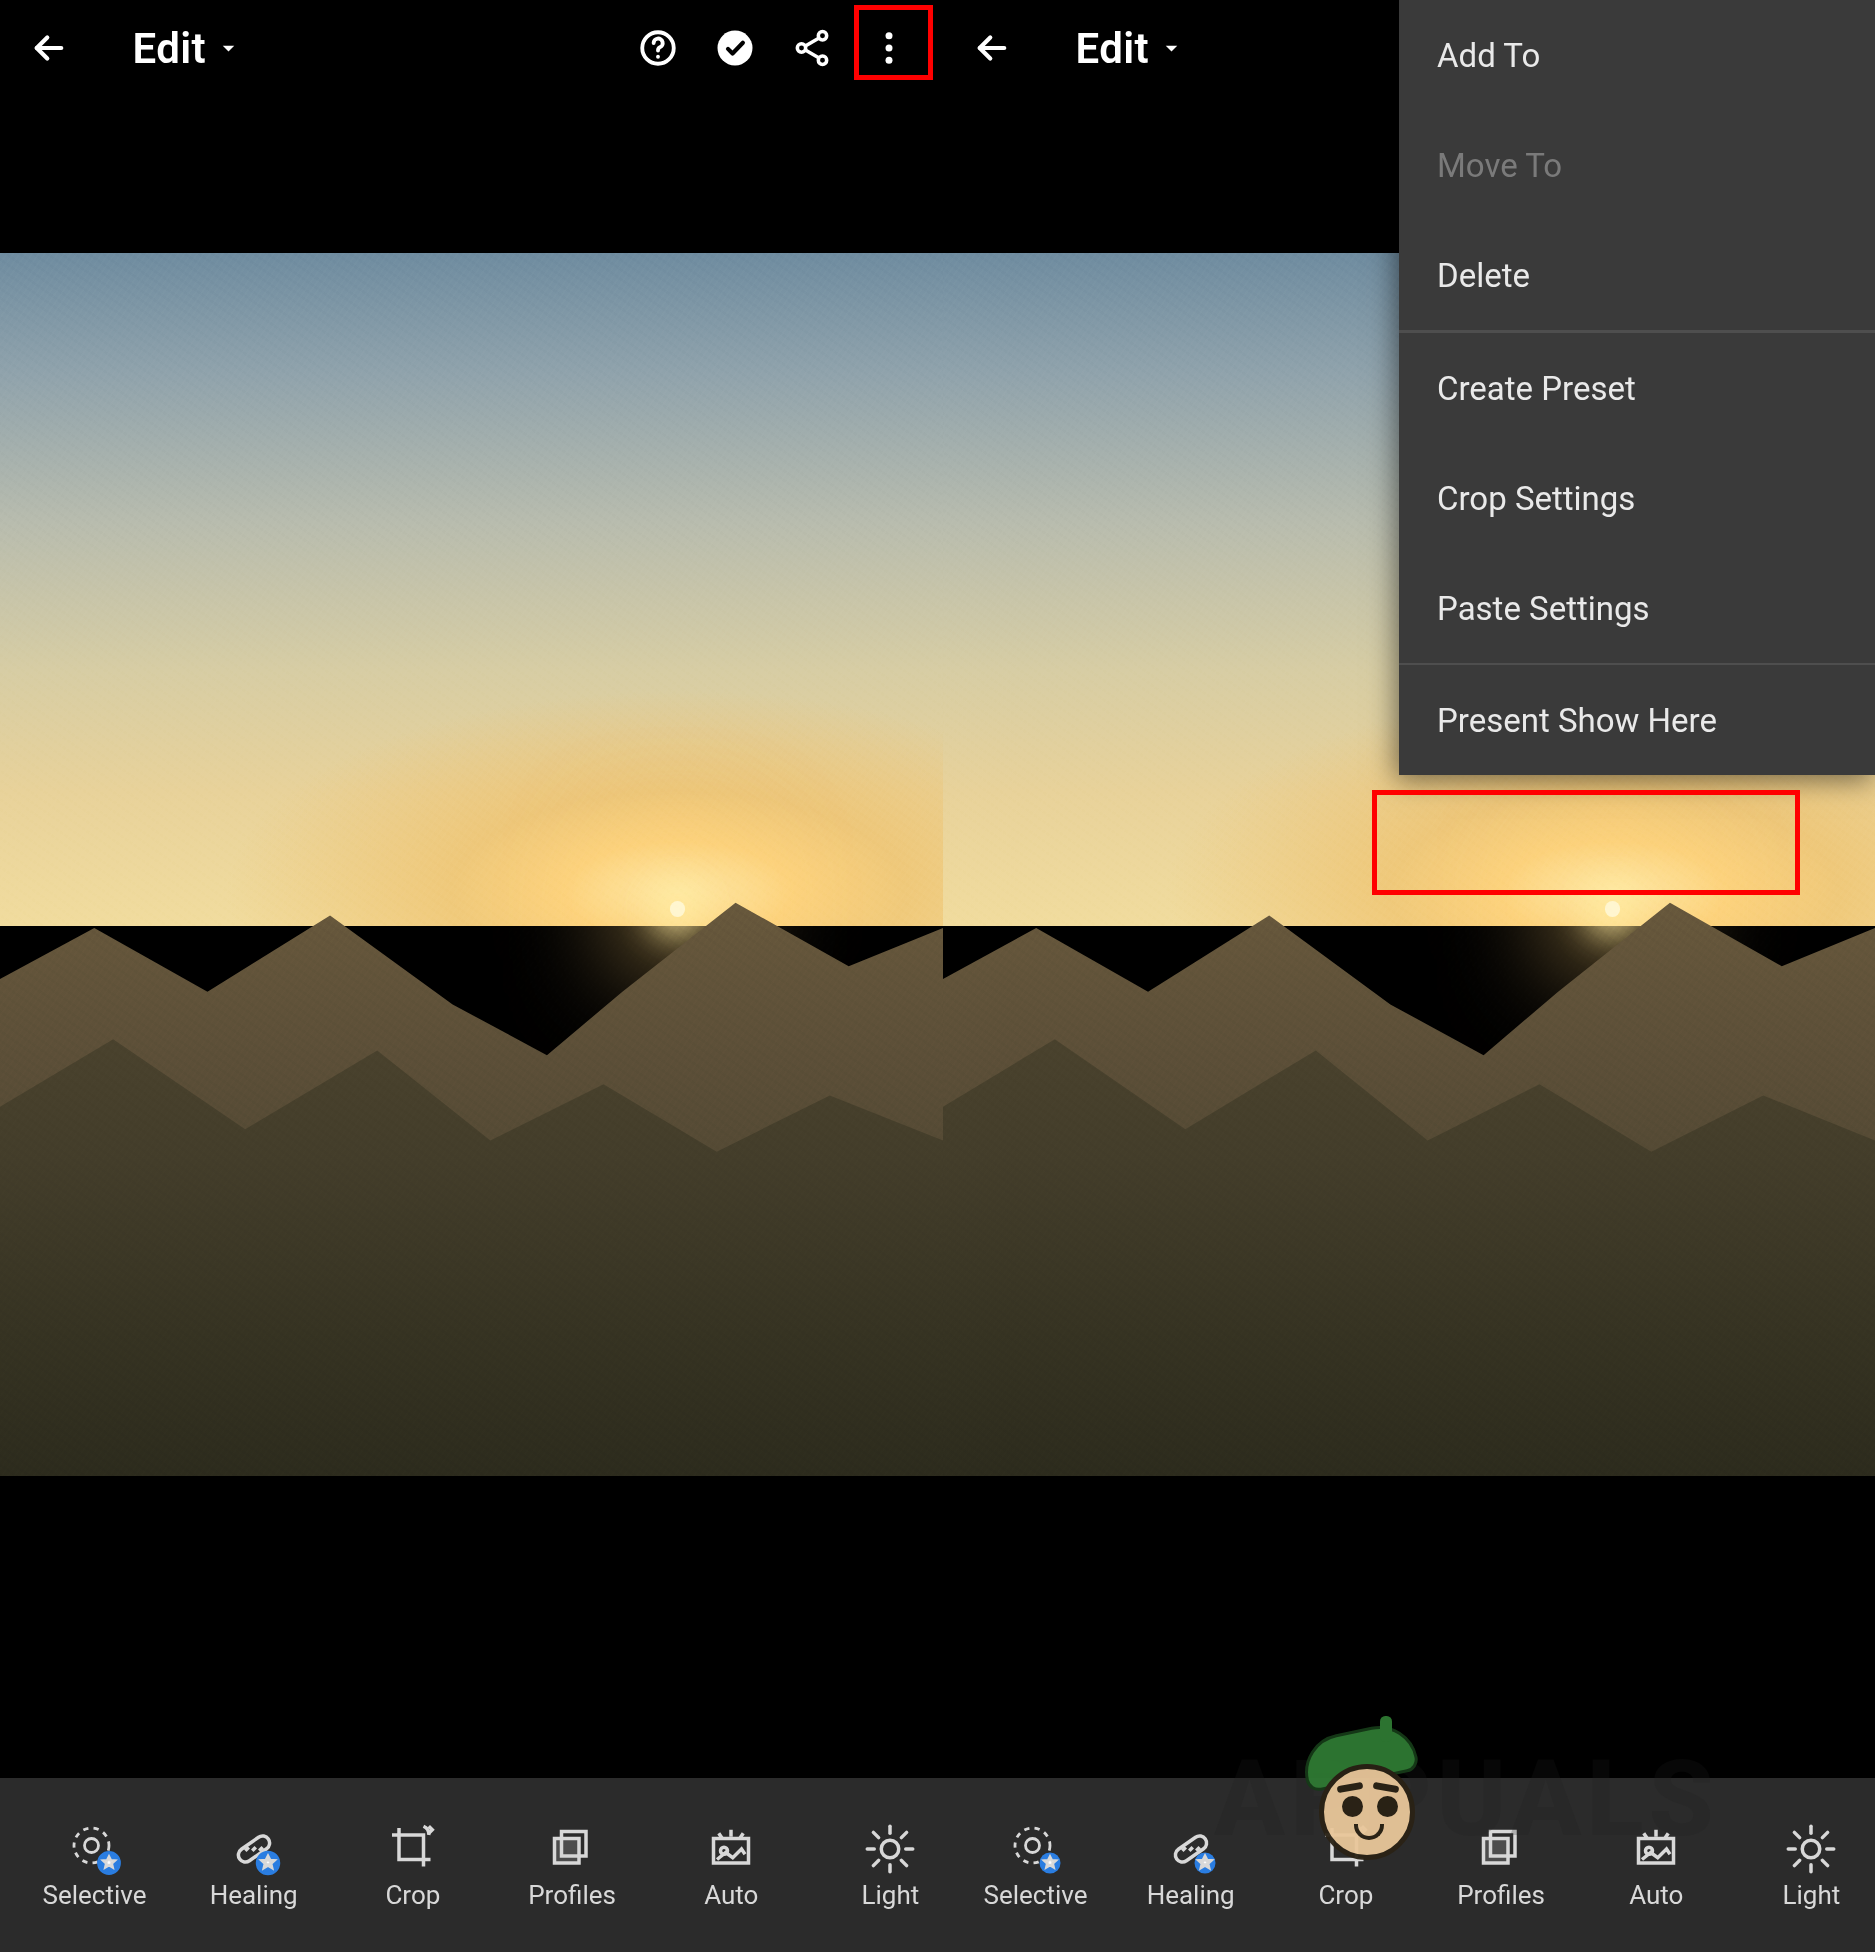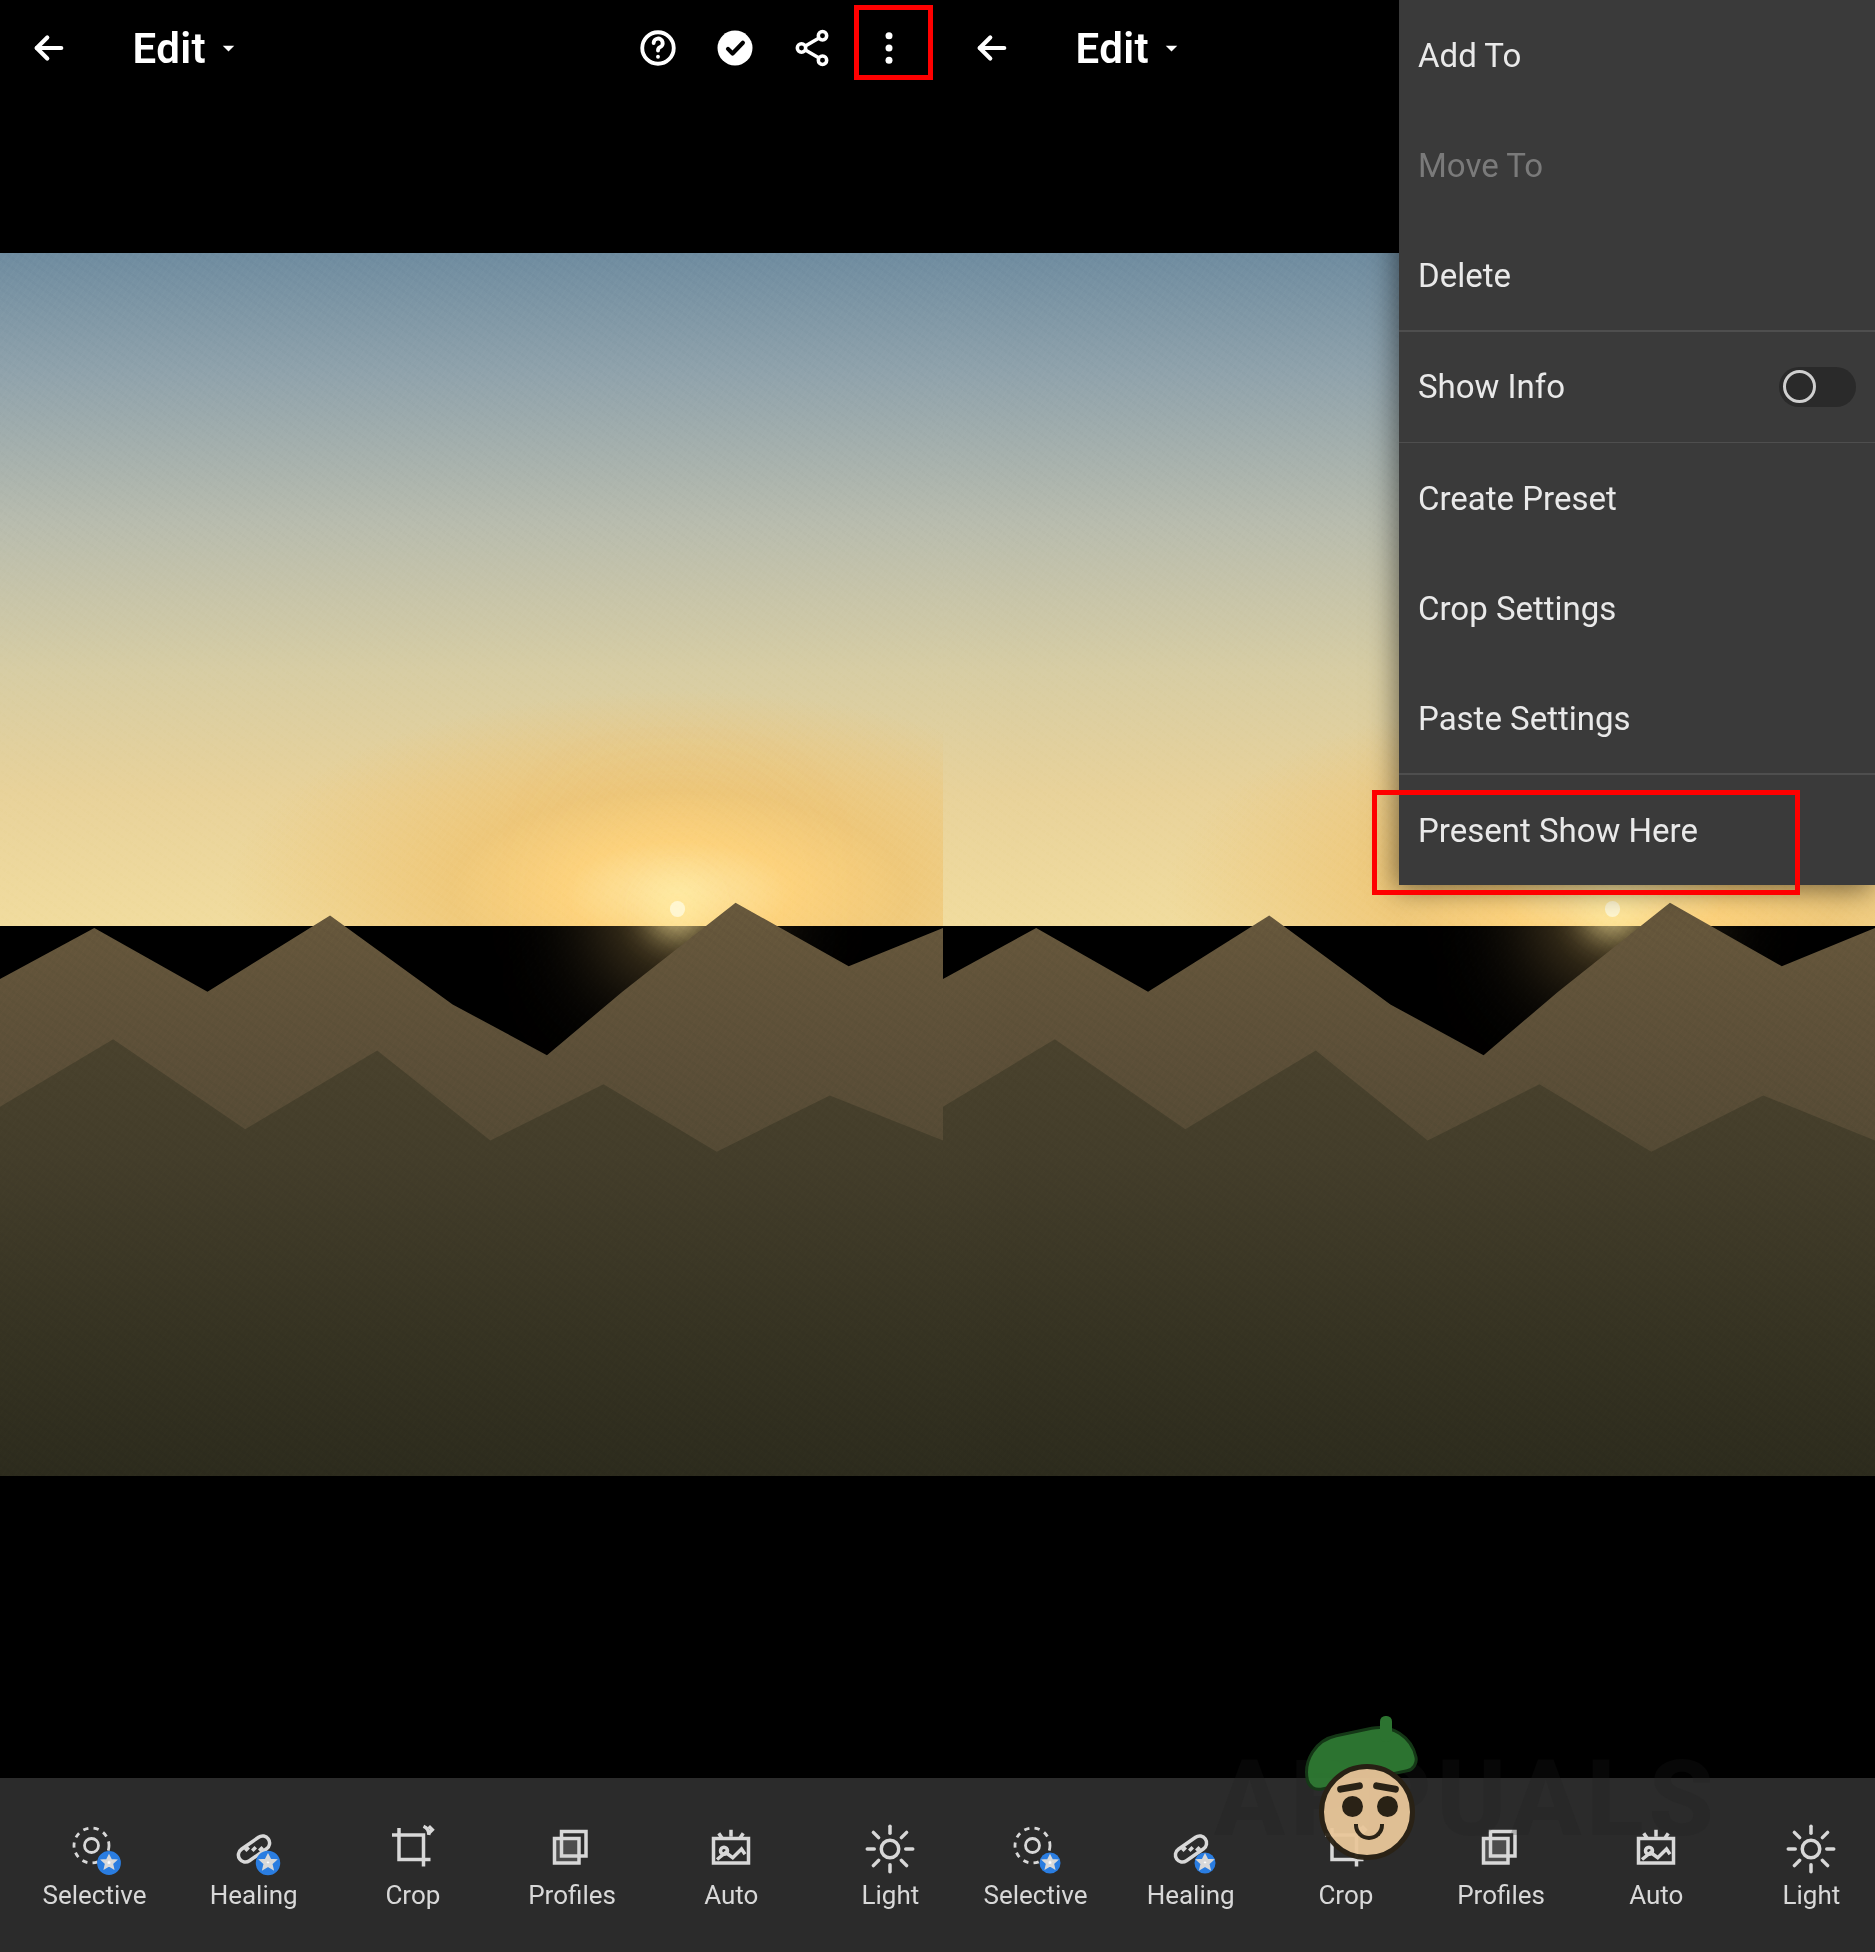--- a/index.html
+++ b/index.html
@@ -107,21 +107,21 @@
     width: 476px;
     background: #3a3a3a;
     color: #e9e9e9;
     font-size: 33px;
     z-index: 5;
     box-shadow: -3.5px 5.2px 26px rgba(0,0,0,.5);
   }
   .menu .mi {
     height: 110px;
     display: flex; align-items: center;
-    padding: 0 19px;
+    padding: 0 38px;
     justify-content: space-between;
   }
   .menu .mi.disabled { color: #7a7a7a; }
   .menu .sep { height: 1.7px; background: #4e4e4e; }
   .toggle {
     width: 77px; height: 40px; border-radius: 20px;
     background: #2a2a2a;
     position: relative;
   }
   .toggle .knob {
@@ -317,26 +317,20 @@
       <div class="mi">
           <span>Add To</span>
         </div>
       <div class="mi disabled">
           <span>Move To</span>
         </div>
       <div class="mi">
           <span>Delete</span>
         </div>
       <div class="sep"></div>
-      <div class="mi">
-        <span>Show Info</span>
-        <span class="toggle">
-            <span class="knob"></span>
-          </span>
-      </div>
       <div class="sep"></div>
       <div class="mi">
           <span>Create Preset</span>
         </div>
       <div class="mi">
           <span>Crop Settings</span>
         </div>
       <div class="mi">
           <span>Paste Settings</span>
         </div>

